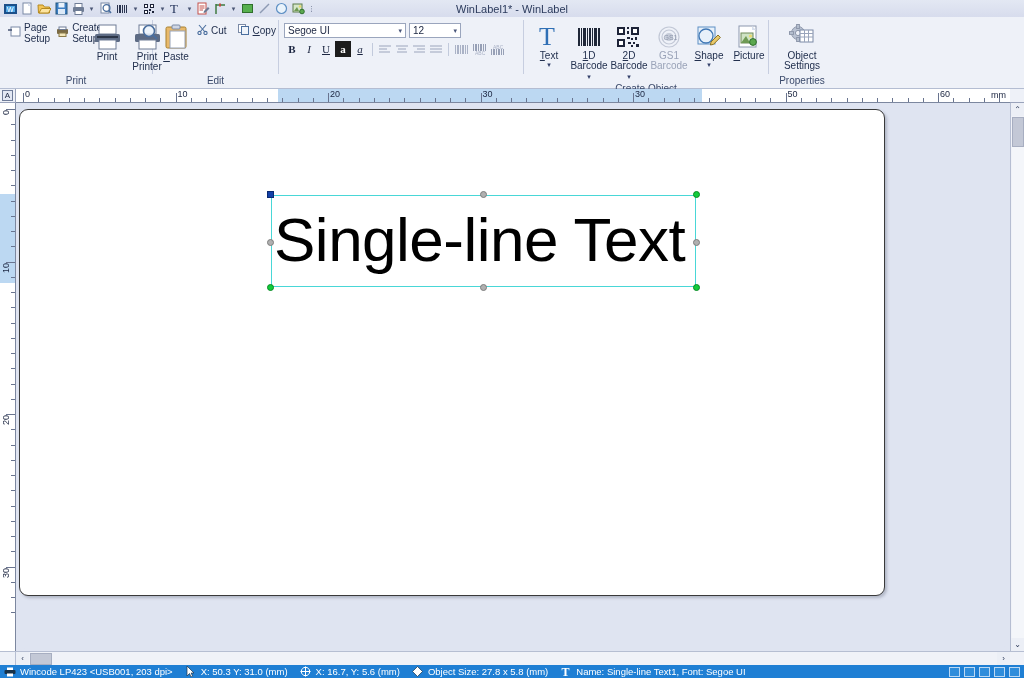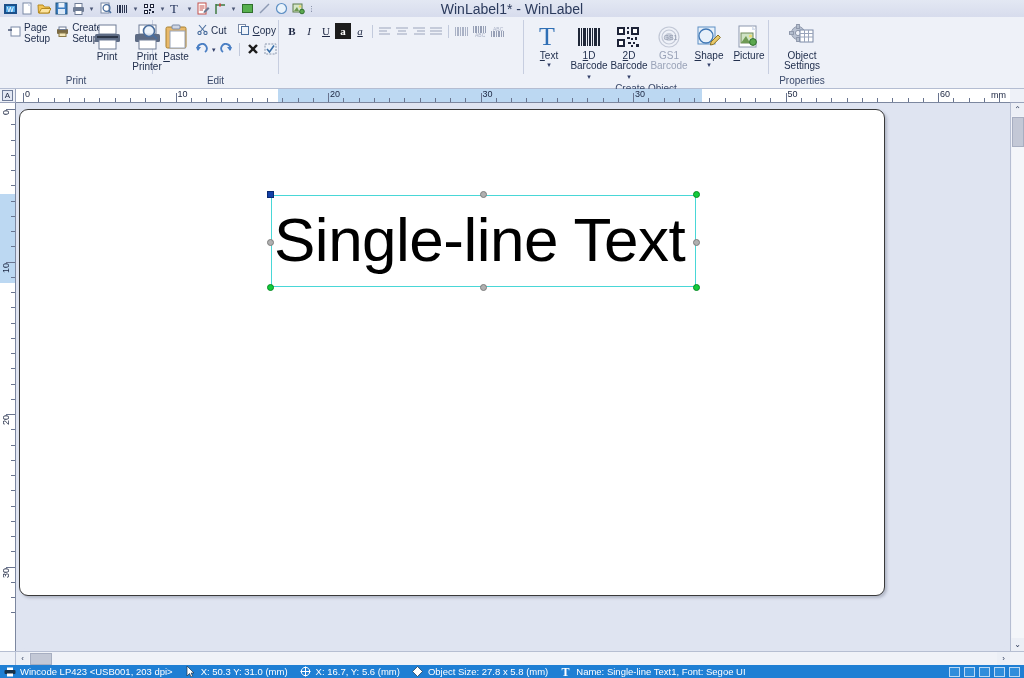--- a/index.html
+++ b/index.html
@@ -15,21 +15,21 @@
          background:linear-gradient(#e9edf6,#dfe5f1); }
 
   
   .titlebar { height:17px; position:relative; display:flex; align-items:center;
               background:linear-gradient(#e3e8f3,#d7dced); }
   .qat { display:flex; align-items:center; gap:1px; padding-left:2px; }
   .qat .qicon { width:16px; height:15px; display:flex; align-items:center; justify-content:center;
                 cursor:default; }
   .qat .qchev { width:9px; height:15px; display:flex; align-items:center; justify-content:center;
                 font-size:7px; color:#4a5674; }
-  .wintitle { position:absolute; left:0; right:0; text-align:center; font-size:14px;
+  .wintitle { position:absolute; left:0; right:0; text-align:center; font-size:11px;
               color:#2b3a5c; pointer-events:none; }
 
   
   .tabstrip { height:18px; display:flex; align-items:stretch;
               background:linear-gradient(#dfe4f0,#d4daea); position:relative; }
   .rtab { padding:0 13px; display:flex; align-items:center; font-size:11px; letter-spacing:.4px;
           color:#2b3a5c; cursor:default; }
   .rtab.file { background:#1f6fc4; color:#fff; font-weight:600; padding:0 14px; }
   .rtab.active { background:#eef1f8; color:#1f4a86; border-left:1px solid #b9c2d8;
                  border-right:1px solid #b9c2d8; border-top:1px solid #b9c2d8; }
@@ -328,21 +328,21 @@
         <div class="bigbtn" style="min-width:36px">
           <div class="ic">
             <svg width="25" height="26">
                 <rect x="2" y="3" width="20" height="21" rx="1.5" fill="#e8b96b" stroke="#a8802f"></rect>
                 <rect x="8" y="1" width="8" height="4" rx="1" fill="#cfd6e4" stroke="#7b8aa6"></rect>
                 <rect x="6" y="7" width="15" height="17" fill="#fff" stroke="#97a3b9"></rect>
               </svg>
           </div>
           <div class="lb"><u class="k">P</u>aste</div>
         </div>
-        <div style="display:flex;flex-direction:column;gap:3px;padding-top:3px">
+        <div style="display:flex;flex-direction:row;gap:3px;padding-top:3px">
           <div style="display:flex;gap:5px">
             <div class="smbtn">
               <span>
                 <svg width="11" height="11">
                     <g stroke="#4a6e9e" stroke-width="1.1" fill="none">
                       <line x1="2" y1="1" x2="8" y2="8"></line>
                       <line x1="9" y1="1" x2="3" y2="8"></line>
                       <circle cx="2.5" cy="9" r="1.6"></circle>
                       <circle cx="8.5" cy="9" r="1.6"></circle>
                     </g>
@@ -391,20 +391,30 @@
             </span>
           </div>
         </div>
       </div>
       <div class="gtitle">Edit</div>
     </div>
     <div class="rsep"></div>
 
     <div class="rgroup" style="width:244px">
       <div class="body" style="flex-direction:column;padding-top:6px">
+        <div class="fmtrow1">
+          <div class="combo fontcombo">
+            <span>Segoe UI</span>
+            <span class="arw">▾</span>
+          </div>
+          <div class="combo sizecombo">
+            <span>12</span>
+            <span class="arw">▾</span>
+          </div>
+        </div>
         <div class="fmtrow2">
           <span class="tbtn" style="font-weight:bold;font-family:'Liberation Serif',serif">B</span>
           <span class="tbtn" style="font-style:italic;font-family:'Liberation Serif',serif">I</span>
           <span class="tbtn" style="text-decoration:underline;font-family:'Liberation Serif',serif">U</span>
           <span class="tbtn on" style="font-family:'Liberation Serif',serif;font-weight:bold">a</span>
           <span class="tbtn" style="font-style:italic;text-decoration:underline;font-family:'Liberation Serif',serif">a</span>
           <span class="vsep"></span>
           <span class="tbtn dis">
             <svg width="14" height="11">
                 <g stroke="#b3bbcd" stroke-width="1.4">

